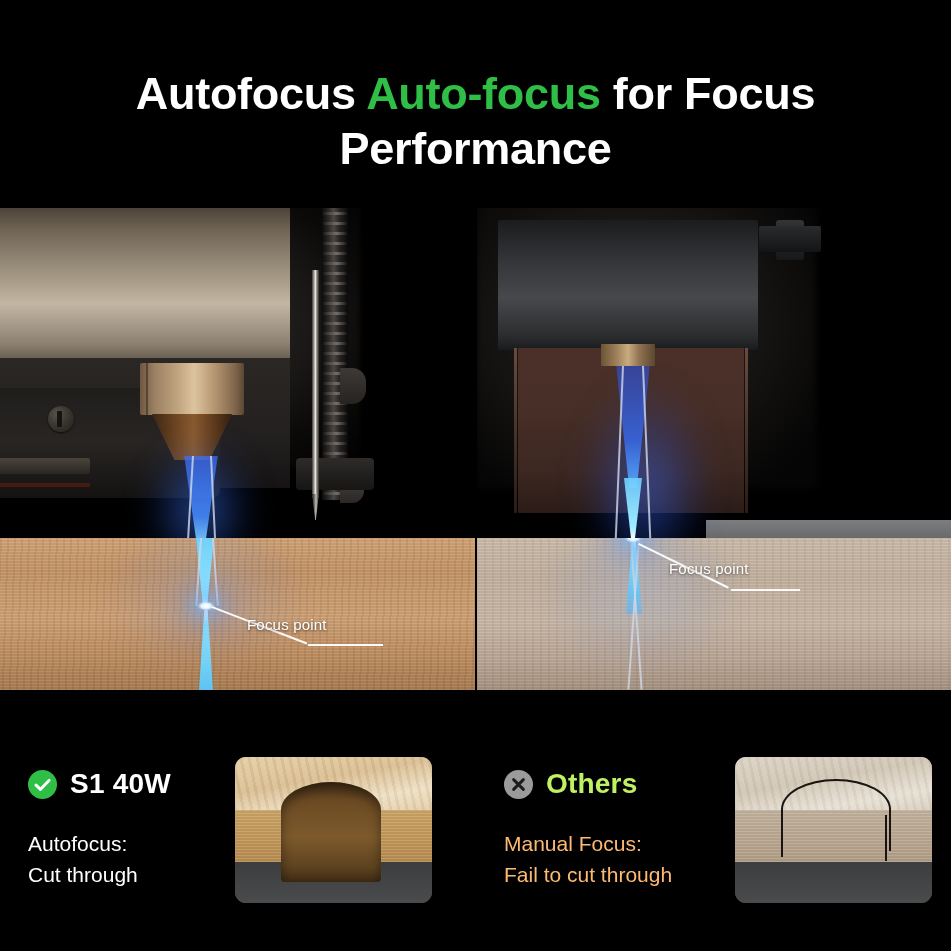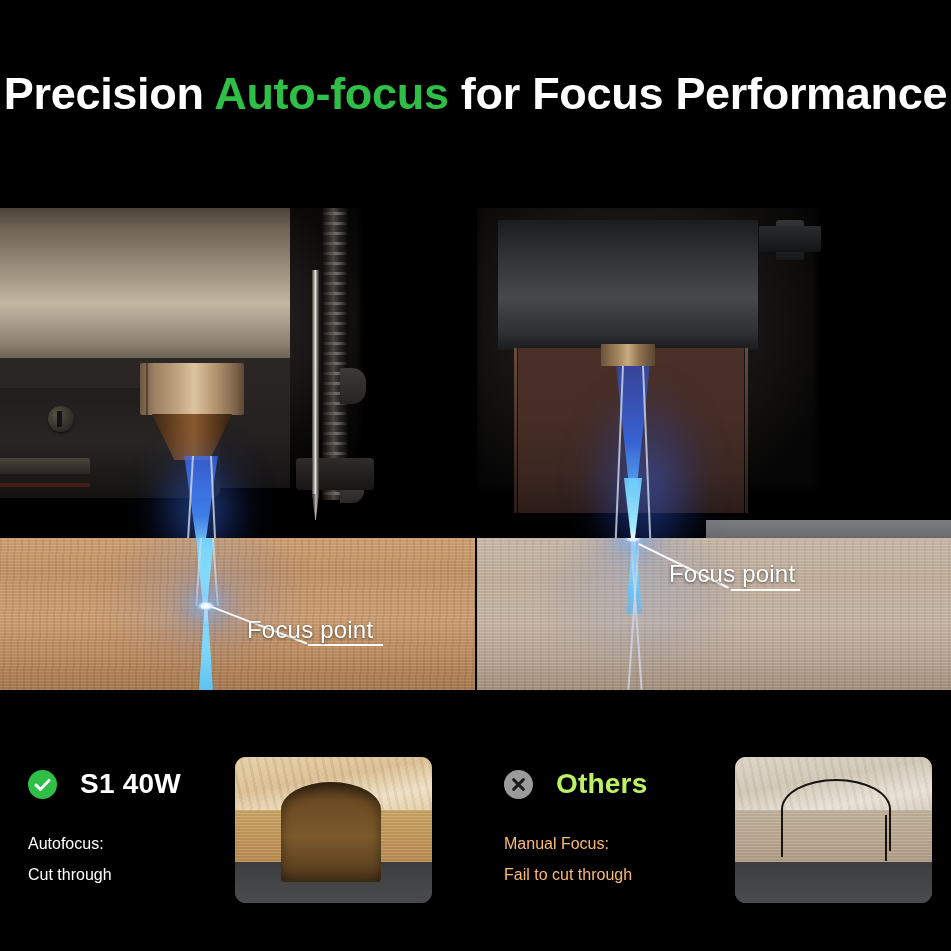--- a/index.html
+++ b/index.html
@@ -194,43 +194,43 @@
   .wood-glow{
     position:absolute;width:210px;height:150px;top:-10px;border-radius:50%;
     background:radial-gradient(ellipse at 50% 40%, rgba(120,170,255,.20) 0%, rgba(60,110,220,.07) 45%, rgba(0,0,0,0) 72%);
     filter:blur(8px);
   }
 
   
   .callout{position:absolute;z-index:60;}
   .callout-text{
     position:absolute;white-space:nowrap;color:#fff;
-    font-size:24px;font-weight:400;letter-spacing:.2px;
+    font-size:15px;font-weight:400;letter-spacing:.2px;
     text-shadow:0 1px 3px rgba(0,0,0,.6);
   }
   .callout-underline{position:absolute;height:2px;background:#fff;opacity:.95;}
   .callout-leader{position:absolute;transform-origin:0 0;height:2px;background:#fff;opacity:.95;}
 
   
   .compare{position:absolute;left:0;top:690px;width:951px;height:261px;background:#000;}
   .col{position:absolute;top:0;height:261px;}
   .col-left{left:0;width:476px;}
   .col-right{left:476px;width:475px;}
 
-  .badge-row{position:absolute;left:28px;top:78px;display:flex;align-items:center;gap:23px;}
+  .badge-row{position:absolute;left:28px;top:78px;display:flex;align-items:center;gap:13px;}
   .badge-icon{width:29px;height:29px;border-radius:50%;flex:0 0 auto;position:relative;}
   .badge-icon.ok{background:#2fbf46;}
   .badge-icon.no{background:#9b9b9b;}
   .badge-icon svg{position:absolute;left:0;top:0;}
   .badge-title{font-size:28px;font-weight:700;letter-spacing:.2px;color:#fff;}
   .col-right .badge-title{color:#bef264;font-weight:700;}
 
   .sub{
     position:absolute;left:28px;top:138px;
-    font-size:16px;line-height:31px;font-weight:400;color:#ffffff;white-space:pre-line;
+    font-size:21px;line-height:31px;font-weight:400;color:#ffffff;white-space:pre-line;
   }
   .col-right .sub{color:#fdba74;}
 
   
   .thumb{
     position:absolute;top:67px;width:197px;height:146px;border-radius:11px;overflow:hidden;
     background:#2e2f30;
   }
   .thumb-left{left:235px;}
   .thumb-right{left:735px;}
@@ -275,21 +275,21 @@
   }
   .t-score-l{position:absolute;left:46px;top:58px;width:2px;height:42px;background:#1a1410;}
   .t-score-r{position:absolute;left:150px;top:58px;width:2px;height:46px;background:#1a1410;}
 </style>
 </head>
 <body>
 
 <div class="page">
 
   <h1 class="headline">
-    <span>Precision </span><span class="accent">Auto-focus</span><span> for Focus Performance</span>
+    <span>Autofocus </span><span class="accent">Auto-focus</span><span> for Focus Performance</span>
   </h1>
 
   <div class="hero">
 
     <div class="hero-half hero-left">
       <div class="bg-glowL"></div>
       <div class="screw-column-bg"></div>
       <div class="gantry-body"></div>
       <div class="gantry-shadow"></div>
       <div class="base-plate"></div>

